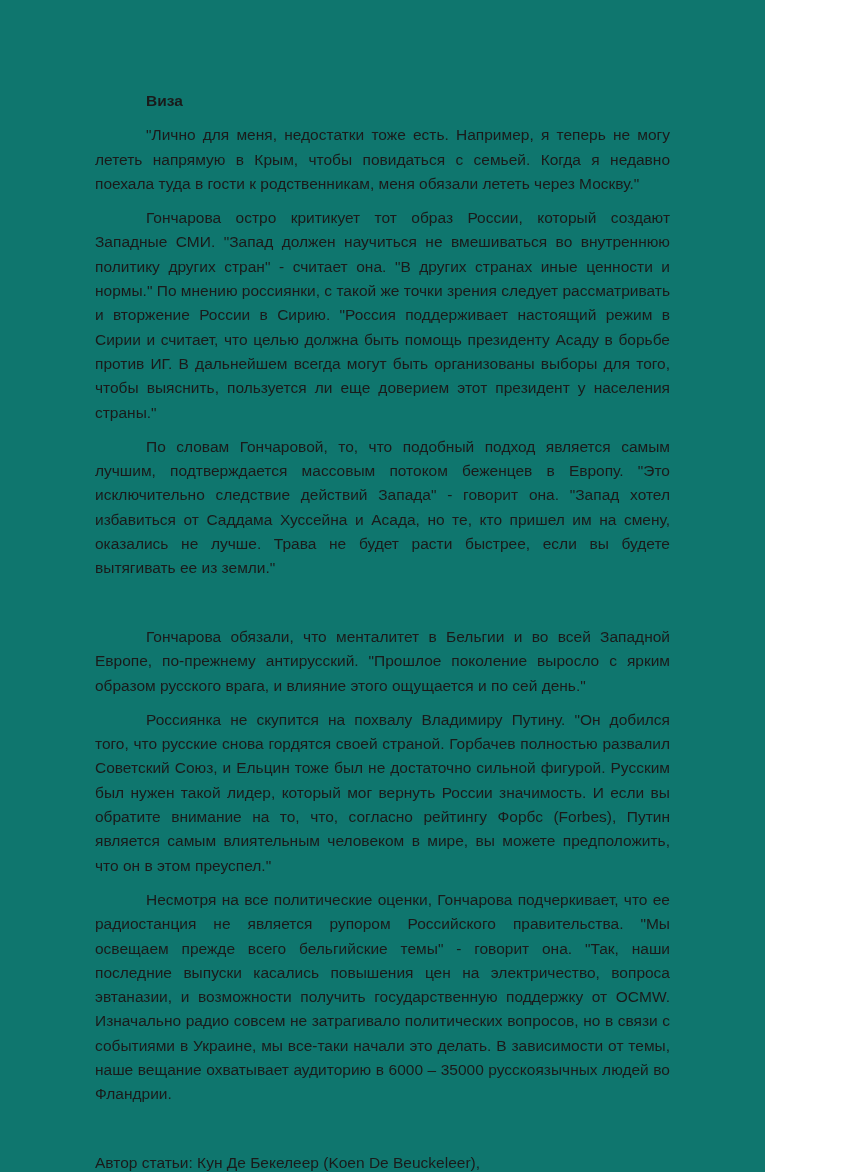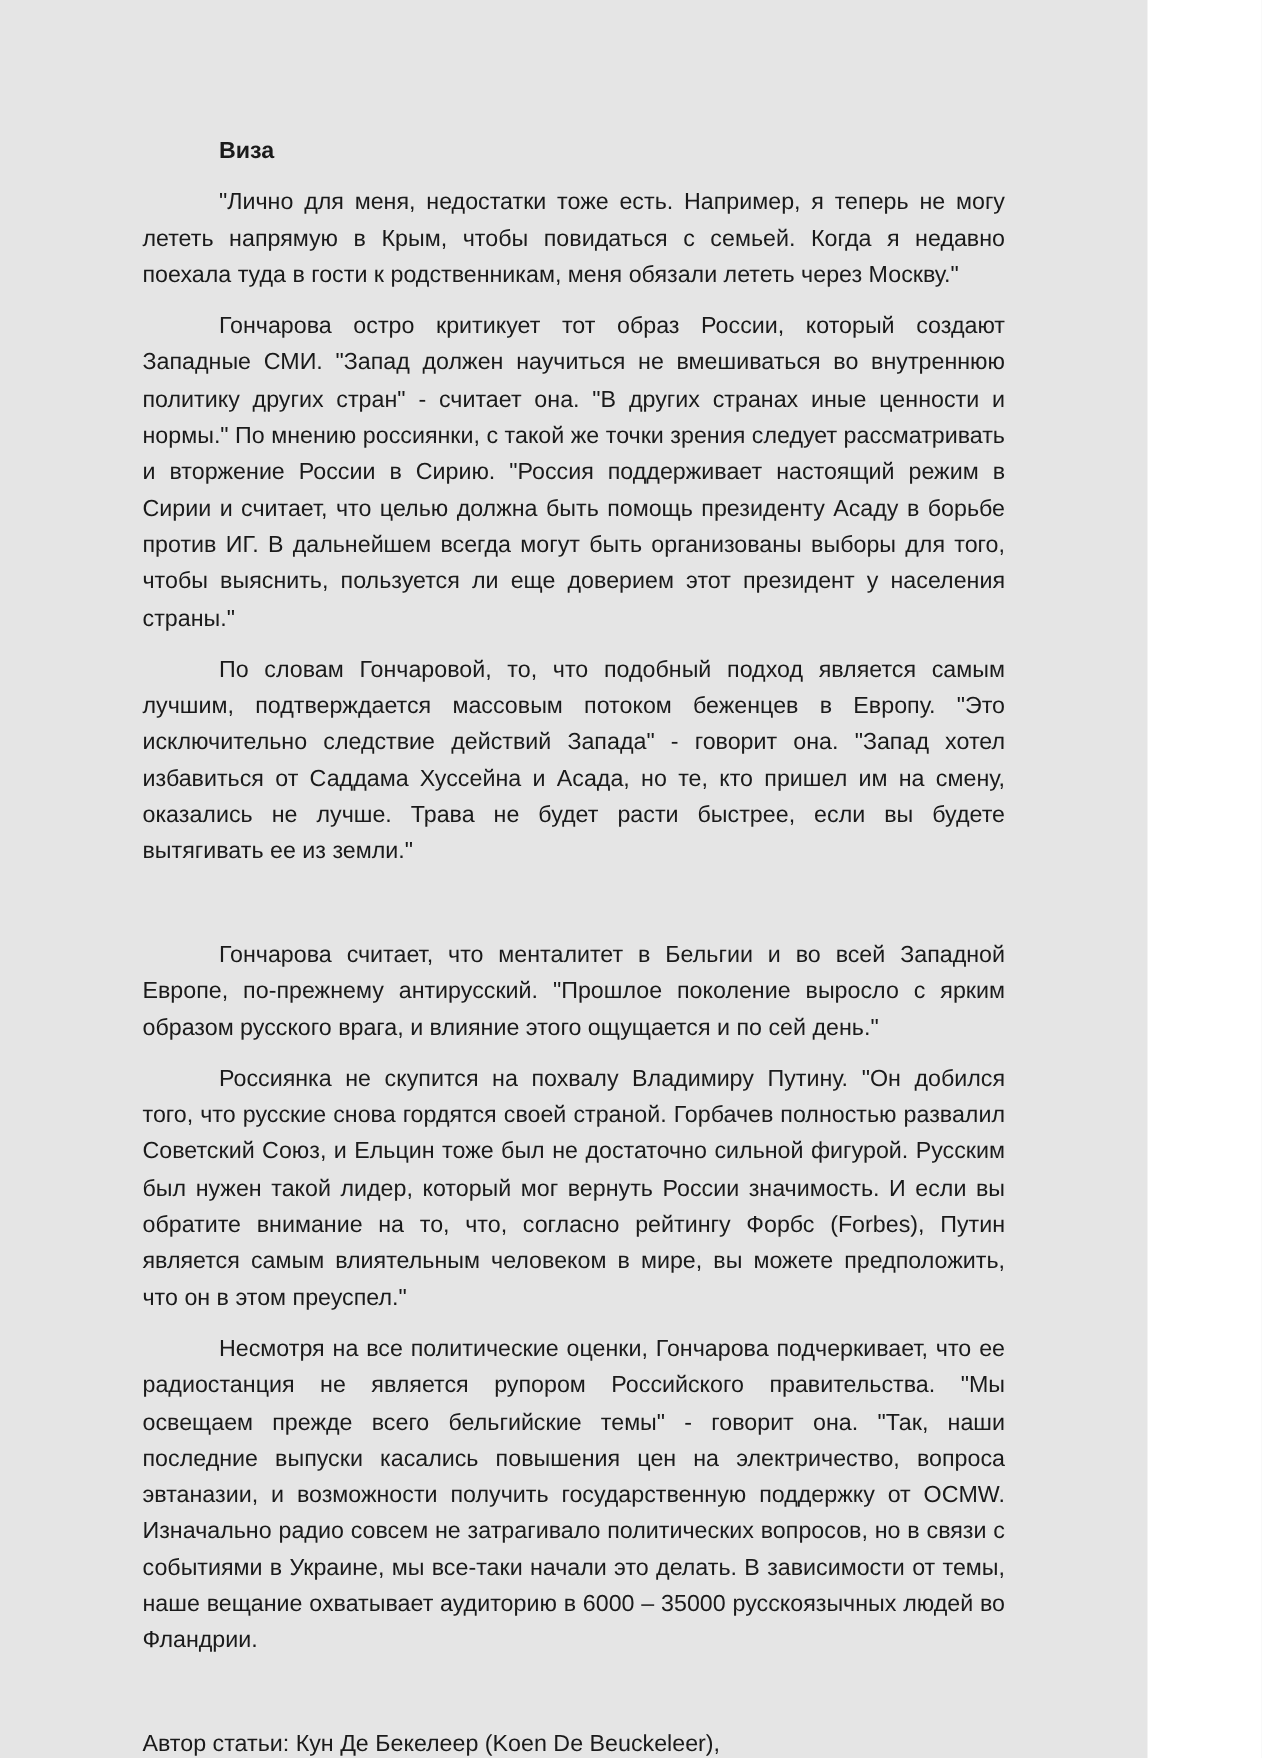--- a/index.html
+++ b/index.html
@@ -14,21 +14,21 @@
   }
   .doc {
     box-sizing: border-box;
     width: 765px;
     height: 1172px;
     padding: 89px 95px 0 95px;
     font-family: "Liberation Sans", "DejaVu Sans", sans-serif;
     font-size: 15.5px;
     line-height: 24.3px;
     color: #1a1a1a;
-    background: #e5e5e5;
+    background: #0f766e;
   }
   .doc p {
     margin: 0 0 10px 0;
   }
   .heading {
     font-weight: bold;
     text-indent: 51px;
   }
   .body-para {
     text-align: justify;
@@ -53,21 +53,21 @@
   <p class="heading">Виза</p>
 
   <p class="body-para">"Лично для меня, недостатки тоже есть. Например, я теперь не могу лететь напрямую в Крым, чтобы повидаться с семьей. Когда я недавно поехала туда в гости к родственникам, меня обязали лететь через Москву."</p>
 
   <p class="body-para">Гончарова остро критикует тот образ России, который создают Западные СМИ. "Запад должен научиться не вмешиваться во внутреннюю политику других стран" - считает она. "В других странах иные ценности и нормы." По мнению россиянки, с такой же точки зрения следует рассматривать  и вторжение России в Сирию.  "Россия поддерживает настоящий режим в Сирии и считает, что  целью должна быть помощь президенту Асаду в борьбе против ИГ. В дальнейшем всегда могут быть организованы выборы для того, чтобы выяснить, пользуется ли еще доверием этот президент у населения страны."</p>
 
   <p class="body-para">По словам Гончаровой, то, что подобный подход является самым лучшим, подтверждается массовым потоком беженцев в Европу. "Это исключительно следствие действий Запада" -  говорит она.  "Запад хотел избавиться от Саддама Хуссейна и Асада, но те, кто пришел им на смену, оказались не лучше. Трава не будет расти быстрее, если вы будете вытягивать ее из земли."</p>
 
   <p class="empty-para"></p>
 
-  <p class="body-para">Гончарова считает, что менталитет в Бельгии и во всей Западной Европе, по-прежнему антирусский. "Прошлое поколение выросло с ярким образом русского врага, и влияние этого ощущается и по сей день."</p>
+  <p class="body-para">Гончарова обязали, что менталитет в Бельгии и во всей Западной Европе, по-прежнему антирусский. "Прошлое поколение выросло с ярким образом русского врага, и влияние этого ощущается и по сей день."</p>
 
   <p class="body-para">Россиянка не скупится на похвалу Владимиру Путину. "Он добился того, что русские снова гордятся своей страной. Горбачев полностью развалил Советский Союз, и Ельцин тоже был не достаточно сильной фигурой. Русским был нужен такой лидер, который мог вернуть России значимость. И если вы обратите внимание на то, что, согласно рейтингу Форбс (Forbes), Путин является самым влиятельным человеком в мире, вы можете предположить, что он в этом преуспел."</p>
 
 
   <p class="body-para">Несмотря на все  политические  оценки, Гончарова подчеркивает, что ее радиостанция не является рупором Российского правительства. "Мы освещаем  прежде всего бельгийские темы" - говорит она. "Так, наши последние выпуски касались повышения цен на электричество, вопроса эвтаназии, и возможности получить государственную поддержку от OCMW. Изначально радио совсем не затрагивало  политических вопросов, но в связи с событиями в Украине, мы все-таки начали это делать. В зависимости от темы, наше вещание охватывает аудиторию в  6000 – 35000 русскоязычных людей во Фландрии.</p>
 
   <p class="empty-para"></p>
 
   <p class="footer-line">Автор статьи: Кун Де Бекелеер (Koen De Beuckeleer),</p>
 

